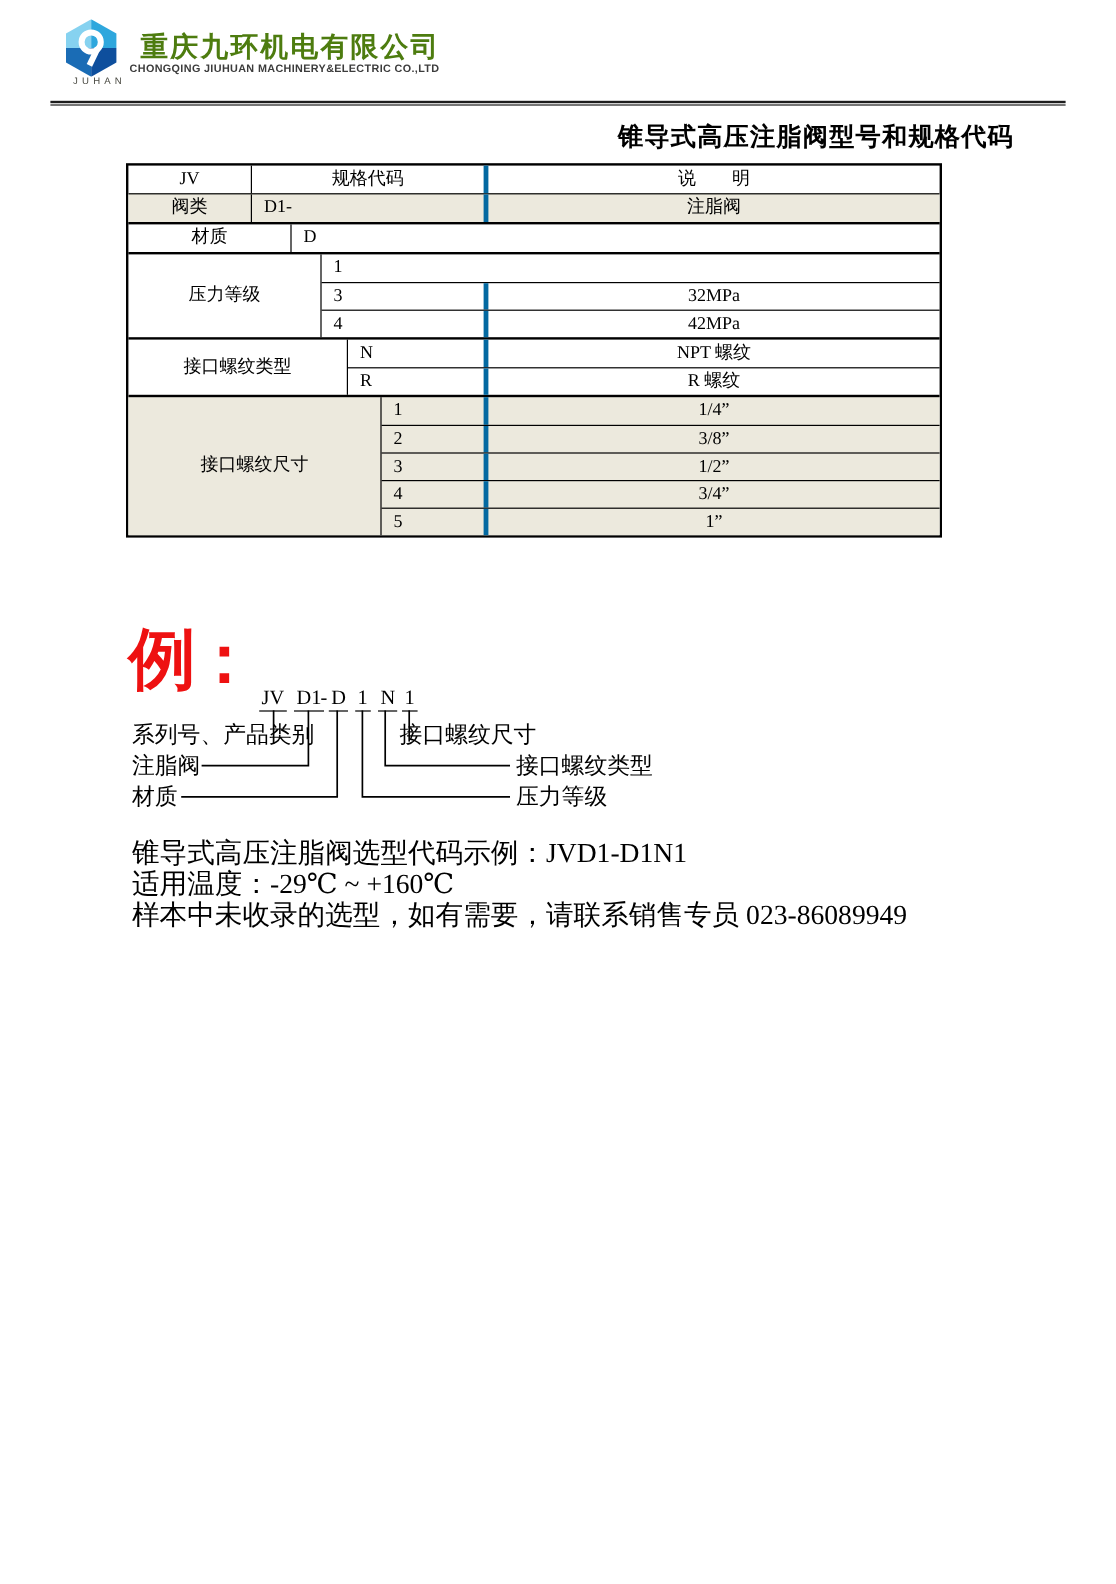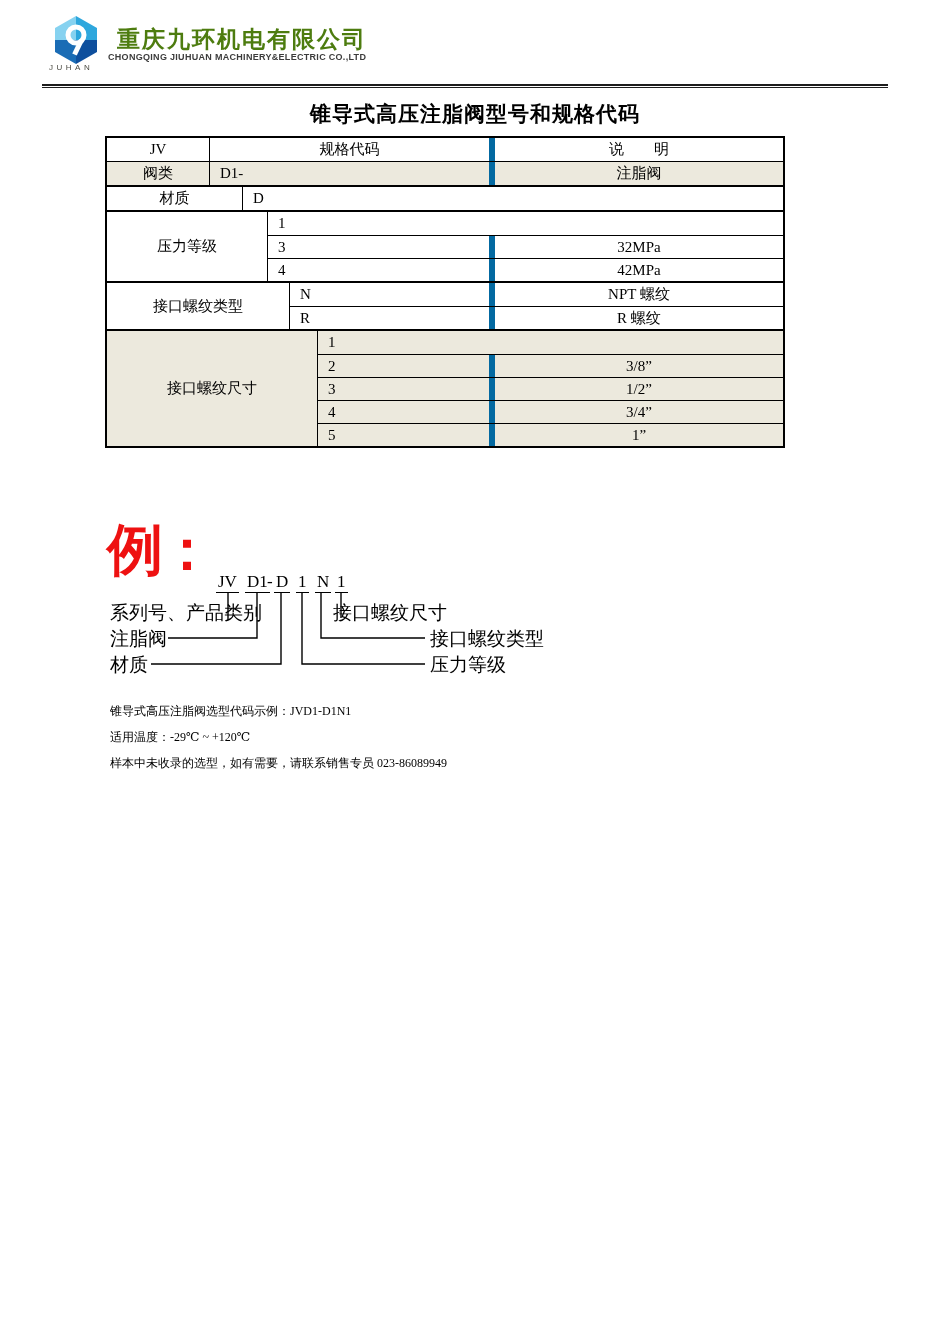--- a/index.html
+++ b/index.html
@@ -2,62 +2,62 @@
 <html><head>
 <meta charset="utf-8">
 <style>
   * { margin:0; padding:0; box-sizing:border-box; }
   html,body { background:#ffffff; }
   body { font-family:"Liberation Serif","DejaVu Serif",serif; color:#000; }
   .page { position:relative; width:930px; height:1320px; background:#fff; overflow:hidden; }
 
   
   .logo-svg { position:absolute; left:52px; top:16px; width:48px; height:48px; }
-  .logo-sub { position:absolute; left:49px; top:63px; width:56px; text-align:left;
+  .logo-sub { position:absolute; left:49px; top:63px; width:56px; text-align:right;
               font-family:"Liberation Sans",sans-serif; font-size:8px; letter-spacing:3.5px;
               color:#4a4a42; white-space:nowrap; }
   .co-cn { position:absolute; left:117px; top:24px; font-family:"Liberation Sans",sans-serif;
            font-weight:bold; font-size:23px; color:#4d7c0f; letter-spacing:2px; white-space:nowrap; }
   .co-en { position:absolute; left:108px; top:52px; font-family:"Liberation Sans",sans-serif;
            font-weight:bold; font-size:9px; color:#3c3c3c; letter-spacing:0.3px; white-space:nowrap; }
   .head-rule { position:absolute; left:42px; top:84px; width:846px; height:4px;
                border-top:2px solid #1d1d1d; border-bottom:1px solid #1d1d1d; }
 
   
-  .doc-title { position:absolute; left:105px; top:100px; width:740px; text-align:center;
+  .doc-title { position:absolute; left:105px; top:100px; width:740px; text-align:right;
                font-size:21px; font-weight:bold; letter-spacing:1px; }
 
   
   .tbl { position:absolute; left:105px; top:136px; width:680px; border:2px solid #000;
          font-size:15px; line-height:1; }
   .sec { display:flex; }
   .bt1 { border-top:1px solid #000;font-family:Liberation Serif, serif; }
   .bt2 { border-top:2px solid #000; }
   .lab { display:flex; align-items:center; justify-content:center; border-right:1px solid #000; }
   .w1{width:103px} .w2{width:136px} .w3{width:161px} .w4{width:183px} .w5{width:211px}
   .rows { flex:1; display:flex; flex-direction:column; }
   .r { display:flex; height:23px; }
   .r + .r { border-top:1px solid #000; }
   .code { flex:1; display:flex; align-items:center; padding-left:10px;text-align:center; }
   .code.center { justify-content:center; padding-left:0; }
-  .desc { width:294px; border-left:6px solid #0369a1; display:flex; align-items:center; justify-content:center; }
+  .desc { width:380px; border-left:4px solid #0369a1; display:flex; align-items:center; justify-content:center; }
   .shaded { background:#ece9dd; }
 
   
   .diagram { position:absolute; left:0; top:520px; width:930px; height:180px; }
   .diagram svg.lines { position:absolute; left:0; top:0; }
   .ex-label { position:absolute; left:107px; top:2px; font-size:56px; line-height:1;
               font-weight:bold; color:#ee1111; letter-spacing:-4px; }
   .cp { position:absolute; top:52px; font-size:17px; line-height:20px;
         border-bottom:1px solid #000; padding:0 2px; }
   .cp-hy { position:absolute; top:52px; font-size:17px; line-height:20px; }
   .dlab { position:absolute; font-size:19px; line-height:20px; white-space:nowrap; }
 
   
-  .notes { position:absolute; left:110px; top:698px; font-size:12px; line-height:26px; }
+  .notes { position:absolute; left:110px; top:698px; font-size:23px; line-height:26px; }
 </style>
 </head>
 <body>
 
 <div class="page">
 
   <svg class="logo-svg" viewBox="0 0 48 48" aria-hidden="true">
     <polygon points="24,0 3,12 3,24 24,24" fill="#86d2f0"></polygon>
     <polygon points="24,0 45,12 45,24 24,24" fill="#2ea7dd"></polygon>
     <polygon points="3,24 24,24 24,48 3,36" fill="#1a6cb5"></polygon>
@@ -132,20 +132,21 @@
           <div class="desc">R 螺纹</div>
         </div>
       </div>
     </div>
 
     <div class="sec bt2 shaded">
       <div class="lab w5">接口螺纹尺寸</div>
       <div class="rows">
         <div class="r">
           <div class="code">1</div>
+          <div class="desc">1/4”</div>
         </div>
         <div class="r">
           <div class="code">2</div>
           <div class="desc">3/8”</div>
         </div>
         <div class="r">
           <div class="code">3</div>
           <div class="desc">1/2”</div>
         </div>
         <div class="r">
@@ -183,17 +184,17 @@
     <span class="dlab" style="left:110px; top:83px;">系列号、产品类别</span>
     <span class="dlab" style="left:110px; top:109px;">注脂阀</span>
     <span class="dlab" style="left:110px; top:135px;">材质</span>
     <span class="dlab" style="left:333px; top:83px;">接口螺纹尺寸</span>
     <span class="dlab" style="left:430px; top:109px;">接口螺纹类型</span>
     <span class="dlab" style="left:430px; top:135px;">压力等级</span>
   </div>
 
   <div class="notes">
     <div>锥导式高压注脂阀选型代码示例：JVD1-D1N1</div>
-    <div>适用温度：-29℃ ~ +120℃</div>
+    <div>适用温度：-29℃ ~ +160℃</div>
     <div>样本中未收录的选型，如有需要，请联系销售专员 023-86089949</div>
   </div>
 
 </div>
 
 </body></html>

